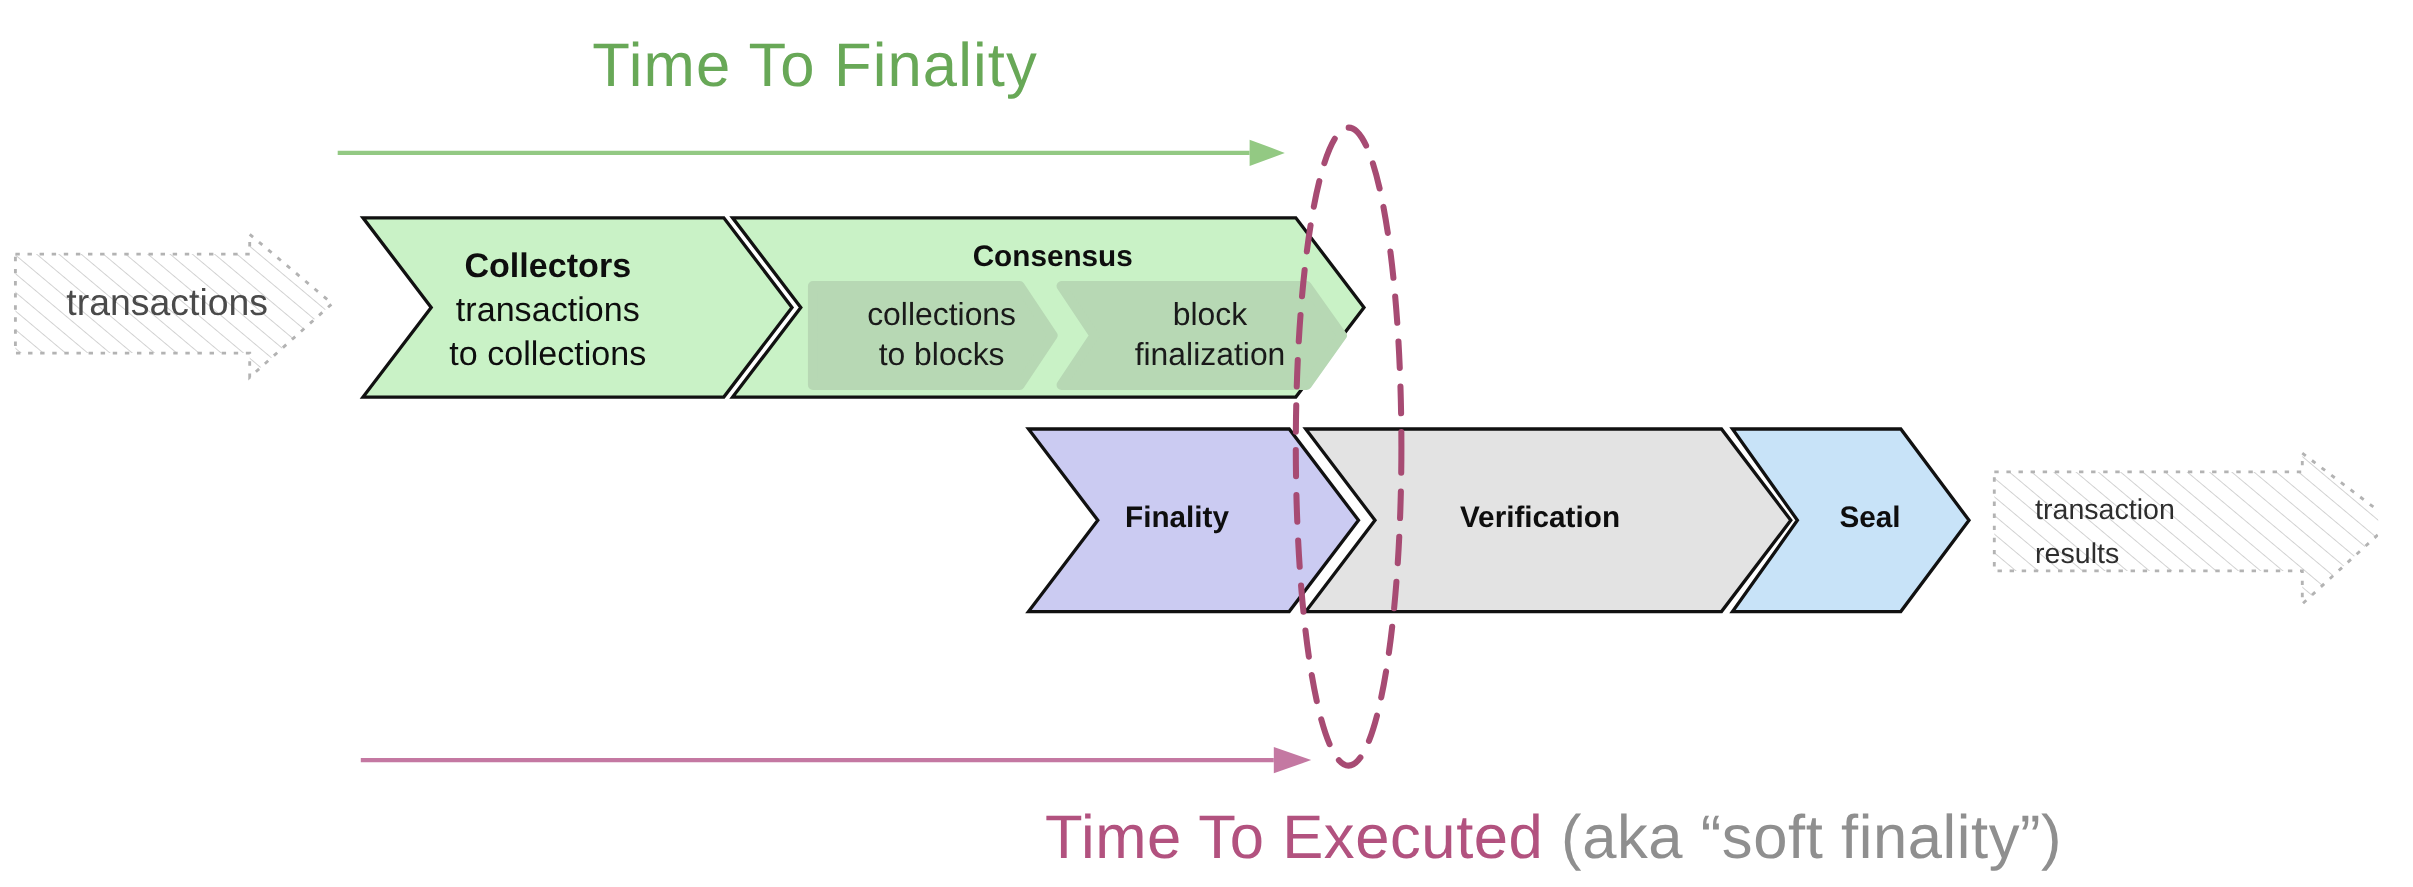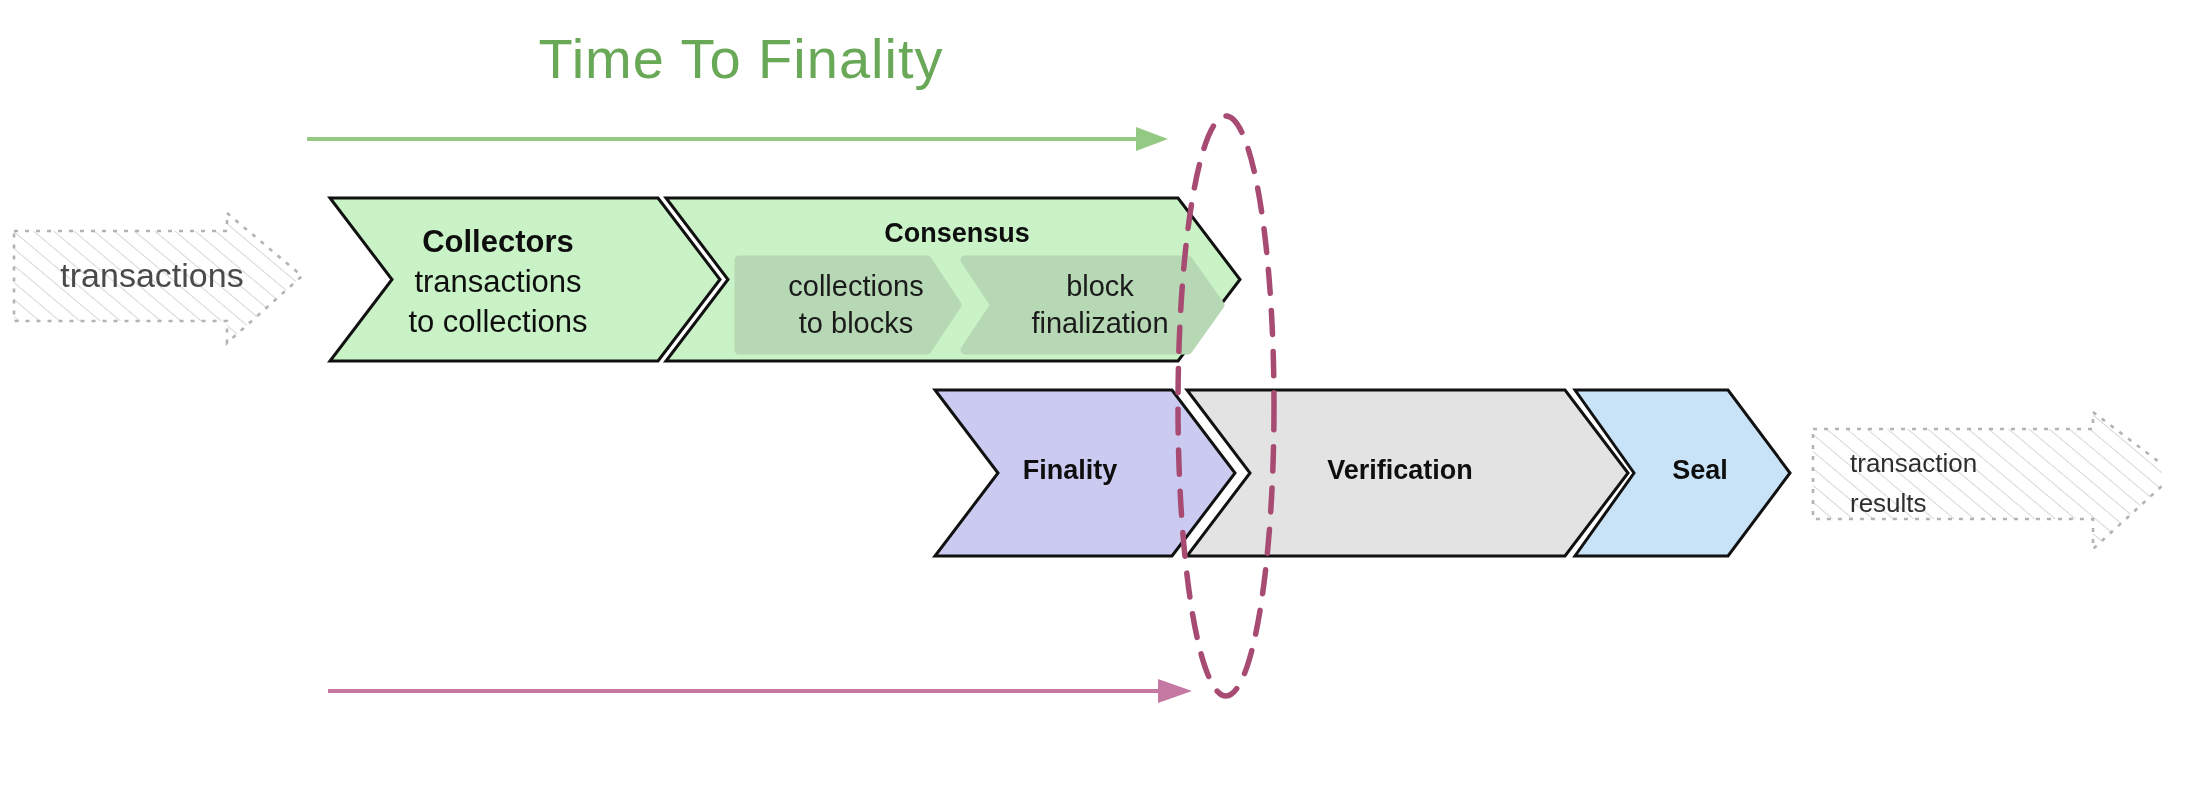--- a/index.html
+++ b/index.html
@@ -80,14 +80,18 @@
 
   <div class="lbl centered stage-title" style="left:1070px;top:455px;">Finality</div>
   <div class="lbl centered stage-title" style="left:1400px;top:455px;">Verification</div>
   <div class="lbl centered stage-title" style="left:1700px;top:455px;">Seal</div>
 
   <div class="lbl io-label-out" style="left:1850px;top:443px;">
     <div>transaction</div>
     <div>results</div>
   </div>
 
+  <div class="lbl title-bottom" style="left:950px;top:728px;">
+    <span class="rose">Time To Executed</span>
+    <span class="grey">(aka “soft finality”)</span>
+  </div>
 
 </div>
 
 </body></html>

